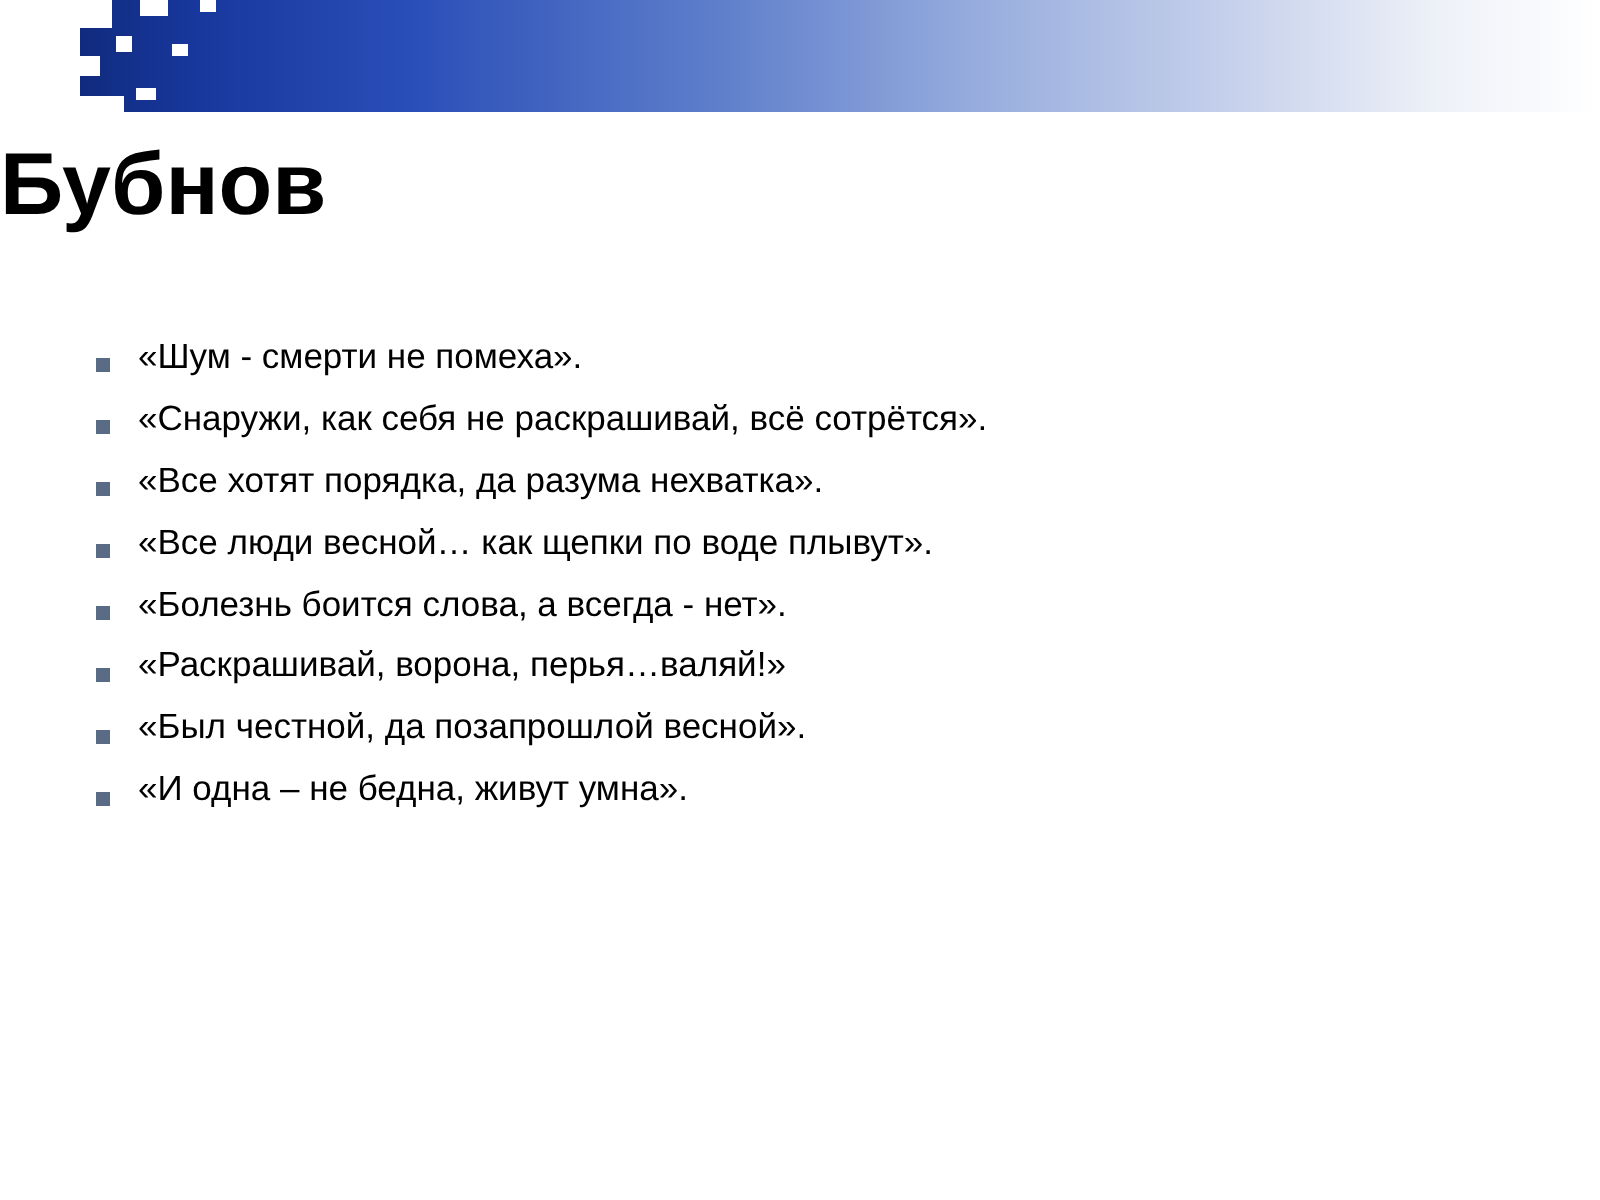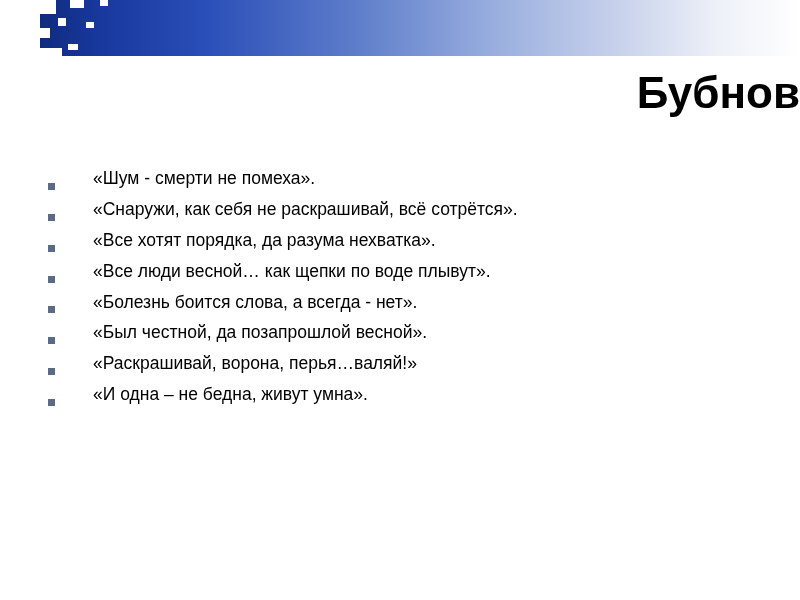--- a/index.html
+++ b/index.html
@@ -52,44 +52,43 @@
   .c5 { left: 86px;  top: 22px; width: 8px;  height: 6px;  }
   .c6 { left: 40px;  top: 48px; width: 22px; height: 8px;  }
   .c7 { left: 100px; top: 0px;  width: 8px;  height: 6px;  }
   .c8 { left: 68px;  top: 44px; width: 10px; height: 6px;  }
 
   .title {
     position: absolute;
     top: 68px;
     left: 0;
     width: 800px;
-    text-align: right;
+    text-align: left;
     font-size: 44px;
     font-weight: bold;
     color: #000000;
     letter-spacing: 0px;
   }
 
   .bullet-list {
     position: absolute;
     top: 168px;
     left: 48px;
     width: 710px;
     list-style: none;
     margin: 0;
     padding: 0;
   }
   .bullet-item {
     display: flex;
-    align-items: flex-end;
+    align-items: center;
     margin-bottom: 9px;
     font-size: 17.5px;
     color: #000000;
     line-height: 1.25;
-    gap: 24px;
   }
   .bullet-marker {
     flex: 0 0 auto;
     width: 7px;
     height: 7px;
     background: #5a6b86;
     margin-top: 8px;
     margin-right: 14px;
   }
   .bullet-text {
@@ -130,25 +129,25 @@
     <li class="bullet-item">
       <span class="bullet-marker"></span>
       <span class="bullet-text">«Все люди весной… как щепки по воде плывут».</span>
     </li>
     <li class="bullet-item">
       <span class="bullet-marker"></span>
       <span class="bullet-text">«Болезнь боится слова, а всегда - нет».</span>
     </li>
     <li class="bullet-item">
       <span class="bullet-marker"></span>
-      <span class="bullet-text">«Был честной, да позапрошлой весной».</span>
+      <span class="bullet-text">«Раскрашивай, ворона, перья…валяй!»</span>
     </li>
     <li class="bullet-item">
       <span class="bullet-marker"></span>
-      <span class="bullet-text">«Раскрашивай, ворона, перья…валяй!»</span>
+      <span class="bullet-text">«Был честной, да позапрошлой весной».</span>
     </li>
     <li class="bullet-item">
       <span class="bullet-marker"></span>
       <span class="bullet-text">«И одна – не бедна, живут умна».</span>
     </li>
   </ul>
 
 </div>
 
 </body></html>

